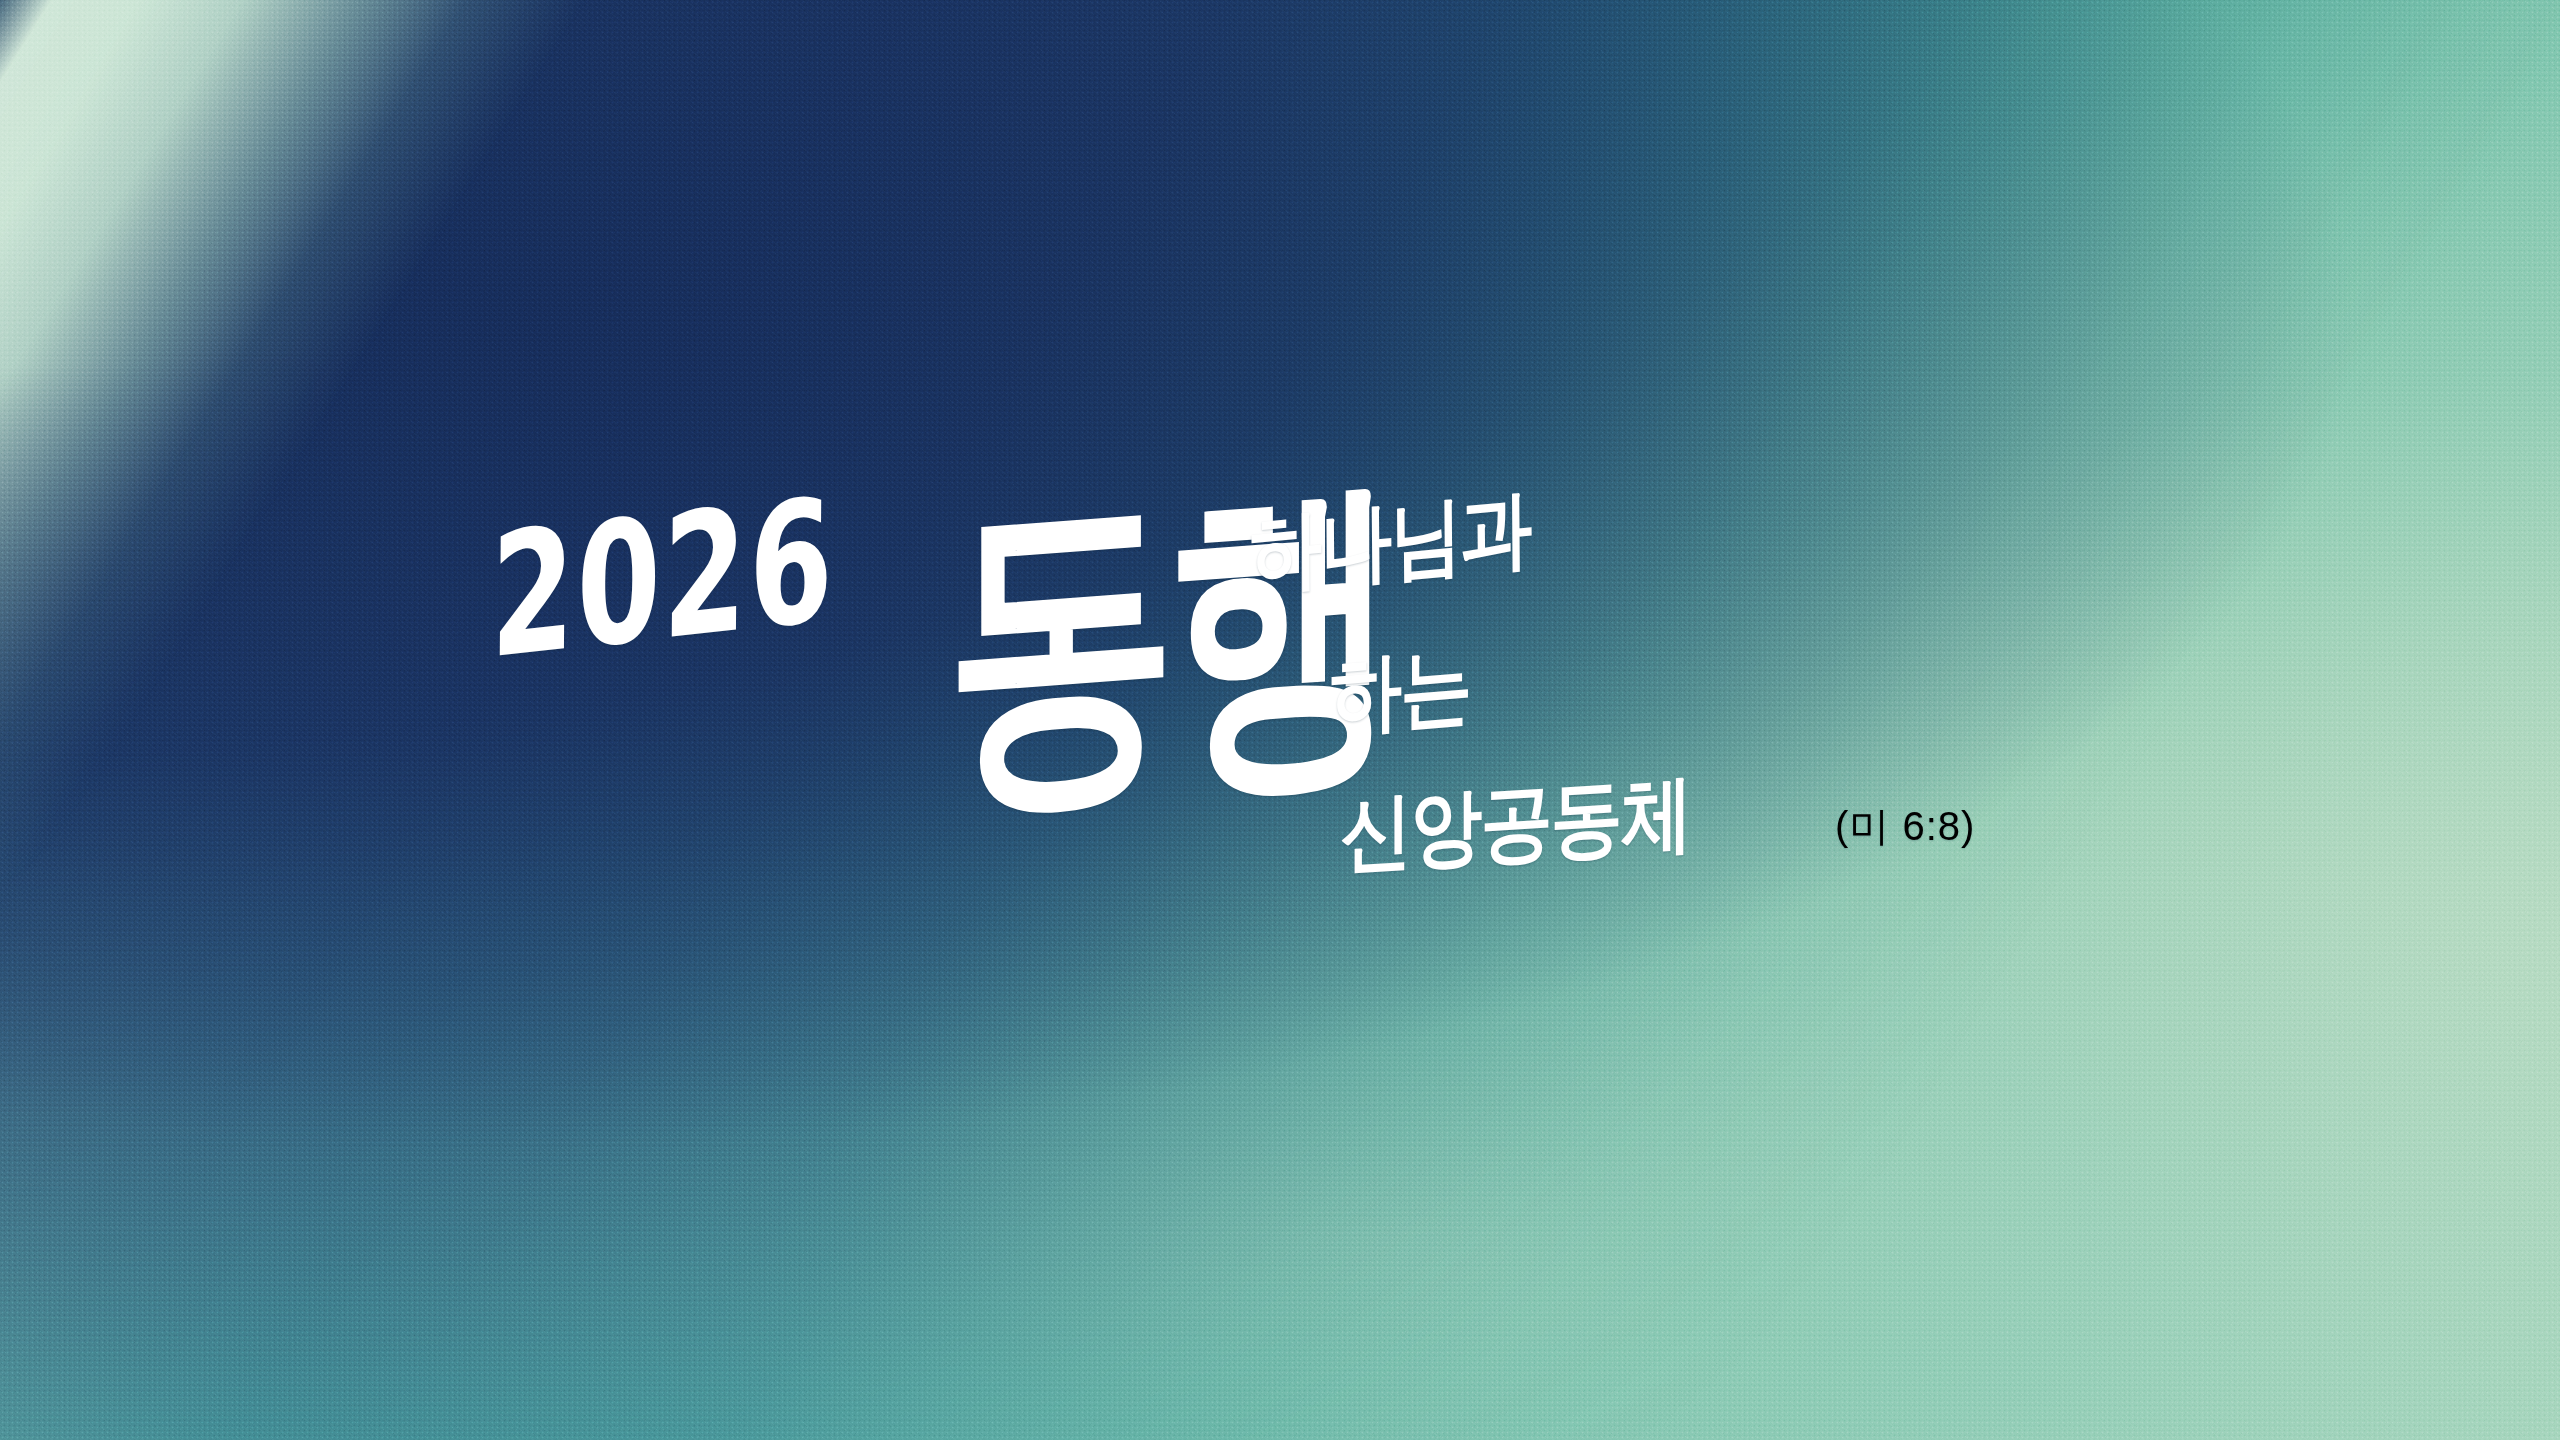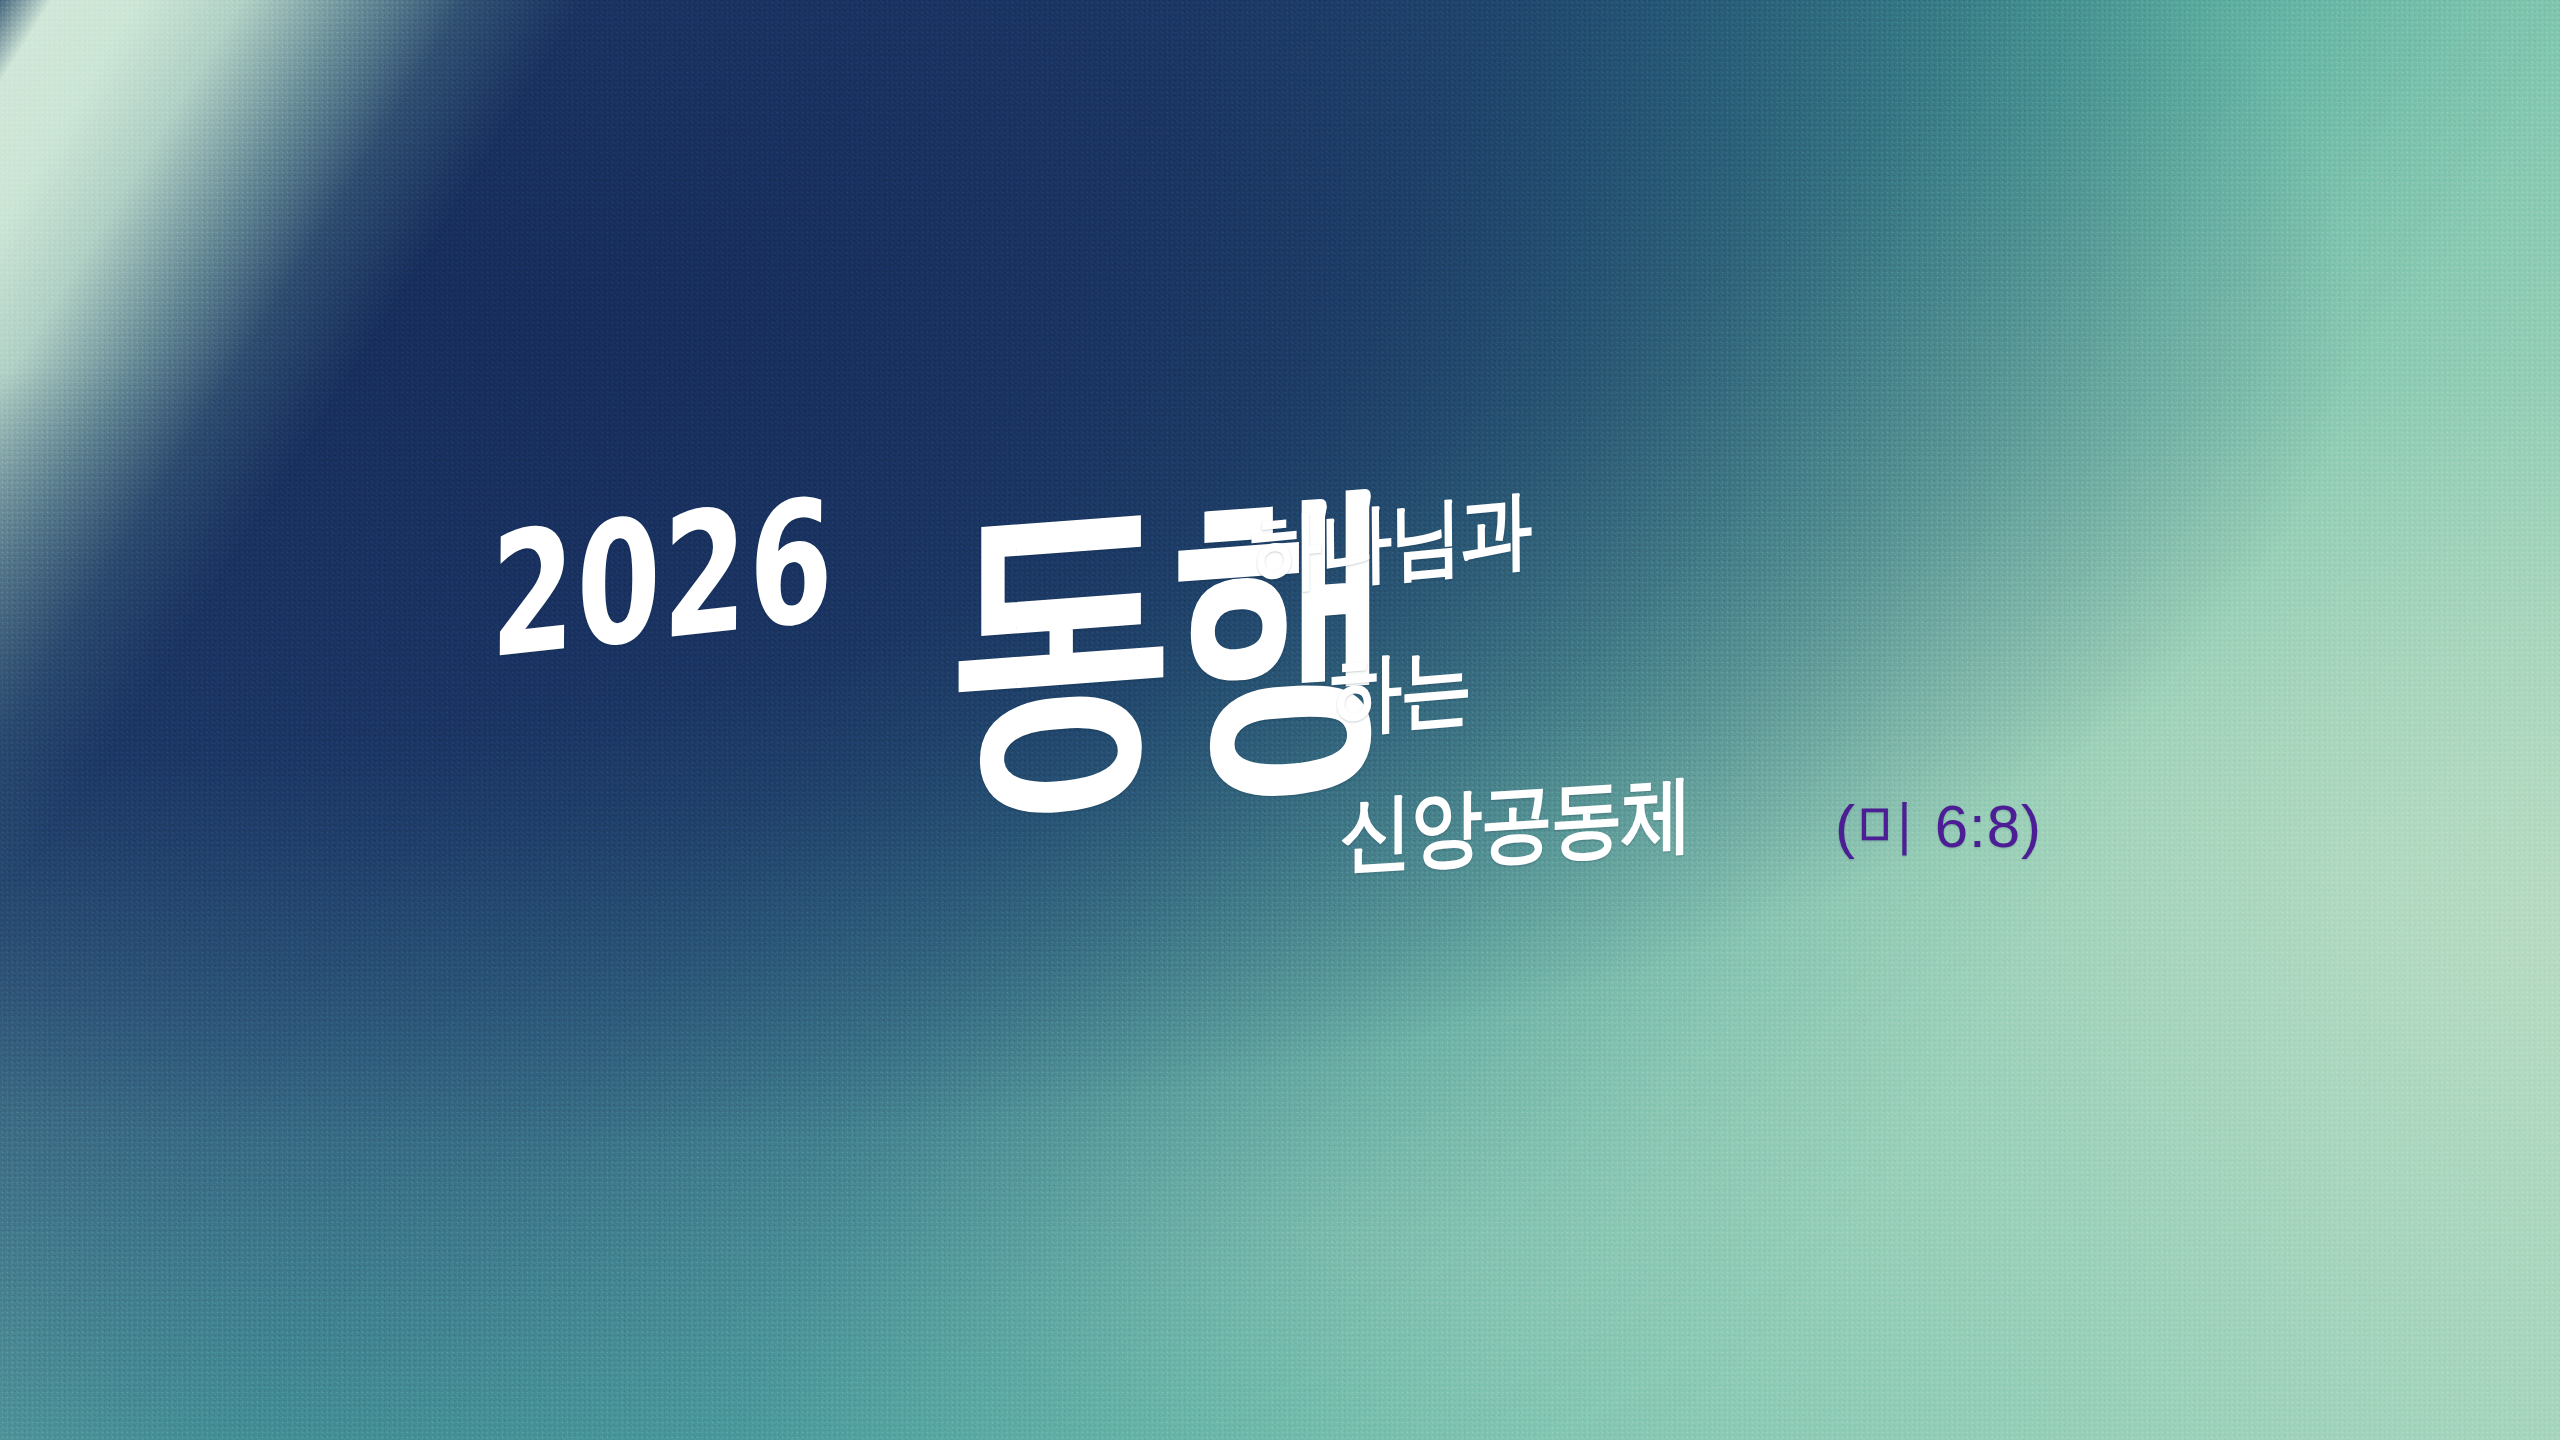--- a/index.html
+++ b/index.html
@@ -202,25 +202,25 @@
   .subline-3 {
     left: 850px;
     top: 296px;
     transform: scaleY(1.10) scaleX(0.95) rotate(-3deg) skewX(-3deg);
   }
 
   
   .scripture {
     position: absolute;
     left: 1345px;
-    top: 297px;
-    color: #4c1d95;
+    top: 306px;
+    color: #000000;
     font-family: "Liberation Sans", sans-serif;
     font-weight: 400;
-    font-size: 60px;
+    font-size: 40px;
     letter-spacing: 1px;
     white-space: nowrap;
     line-height: 1;
     text-shadow: 0 1px 2px rgba(12,40,60,0.20);
   }
 </style>
 </head>
 <body>
 
 <div class="stage">

